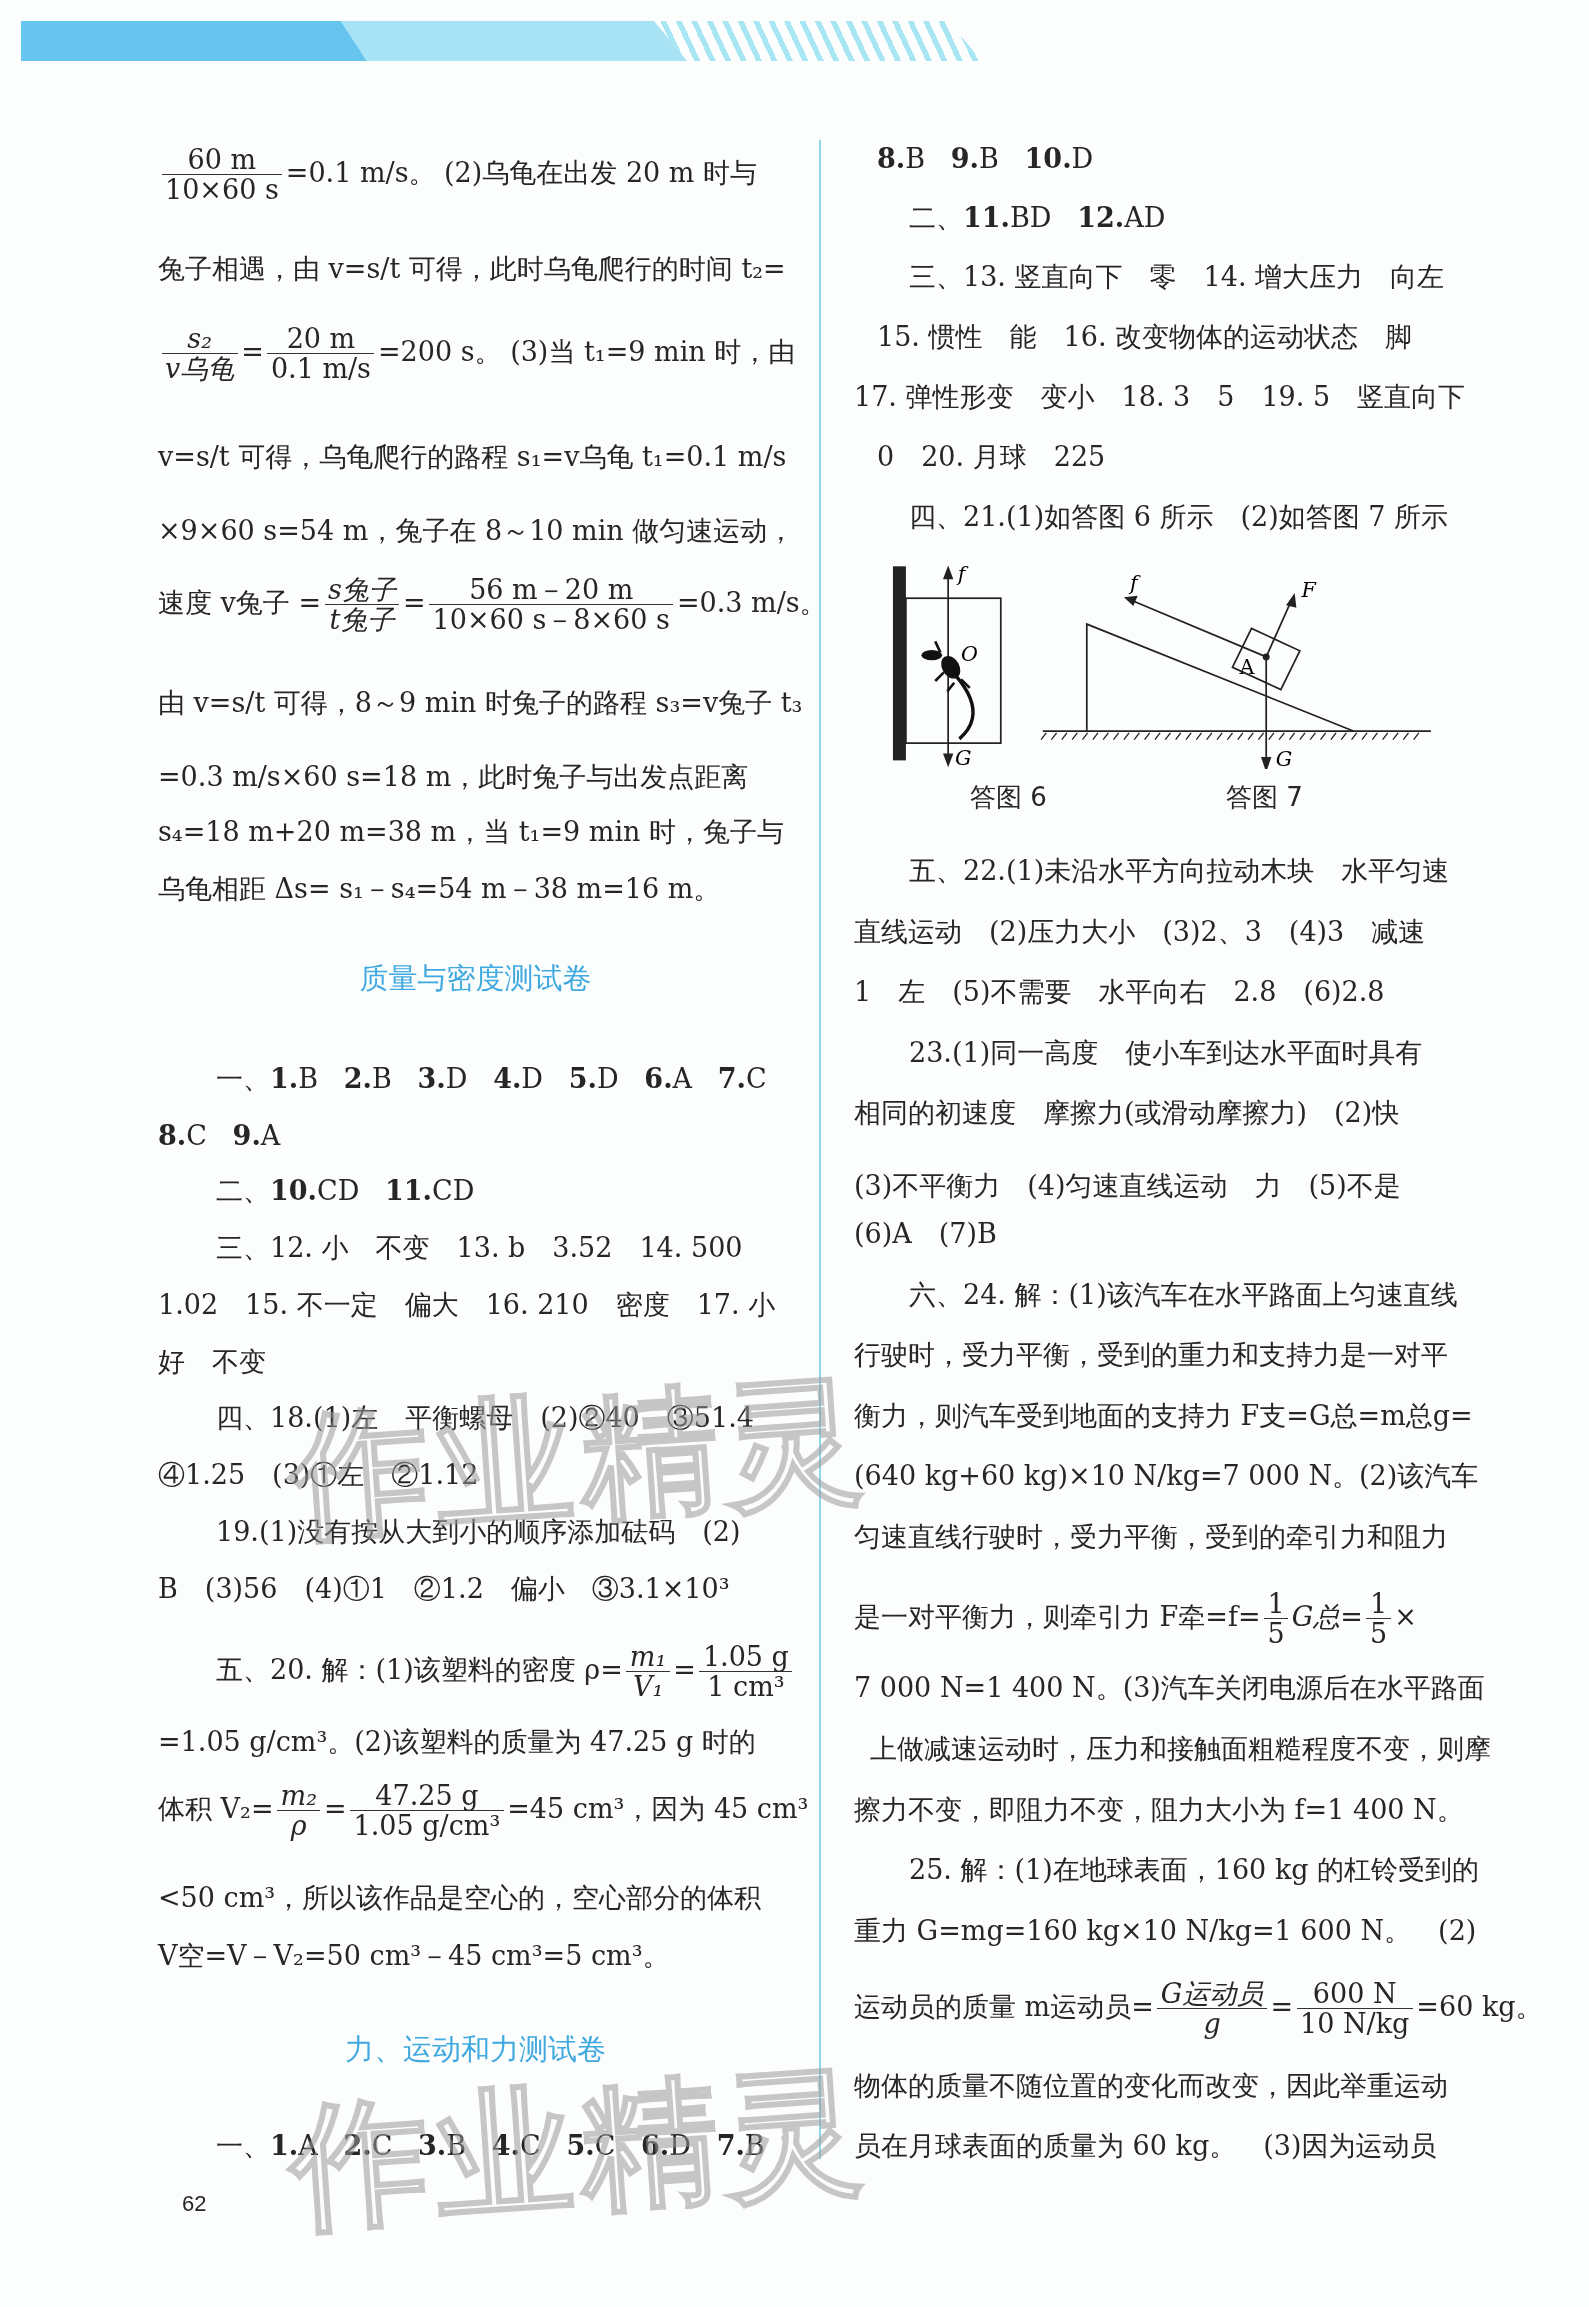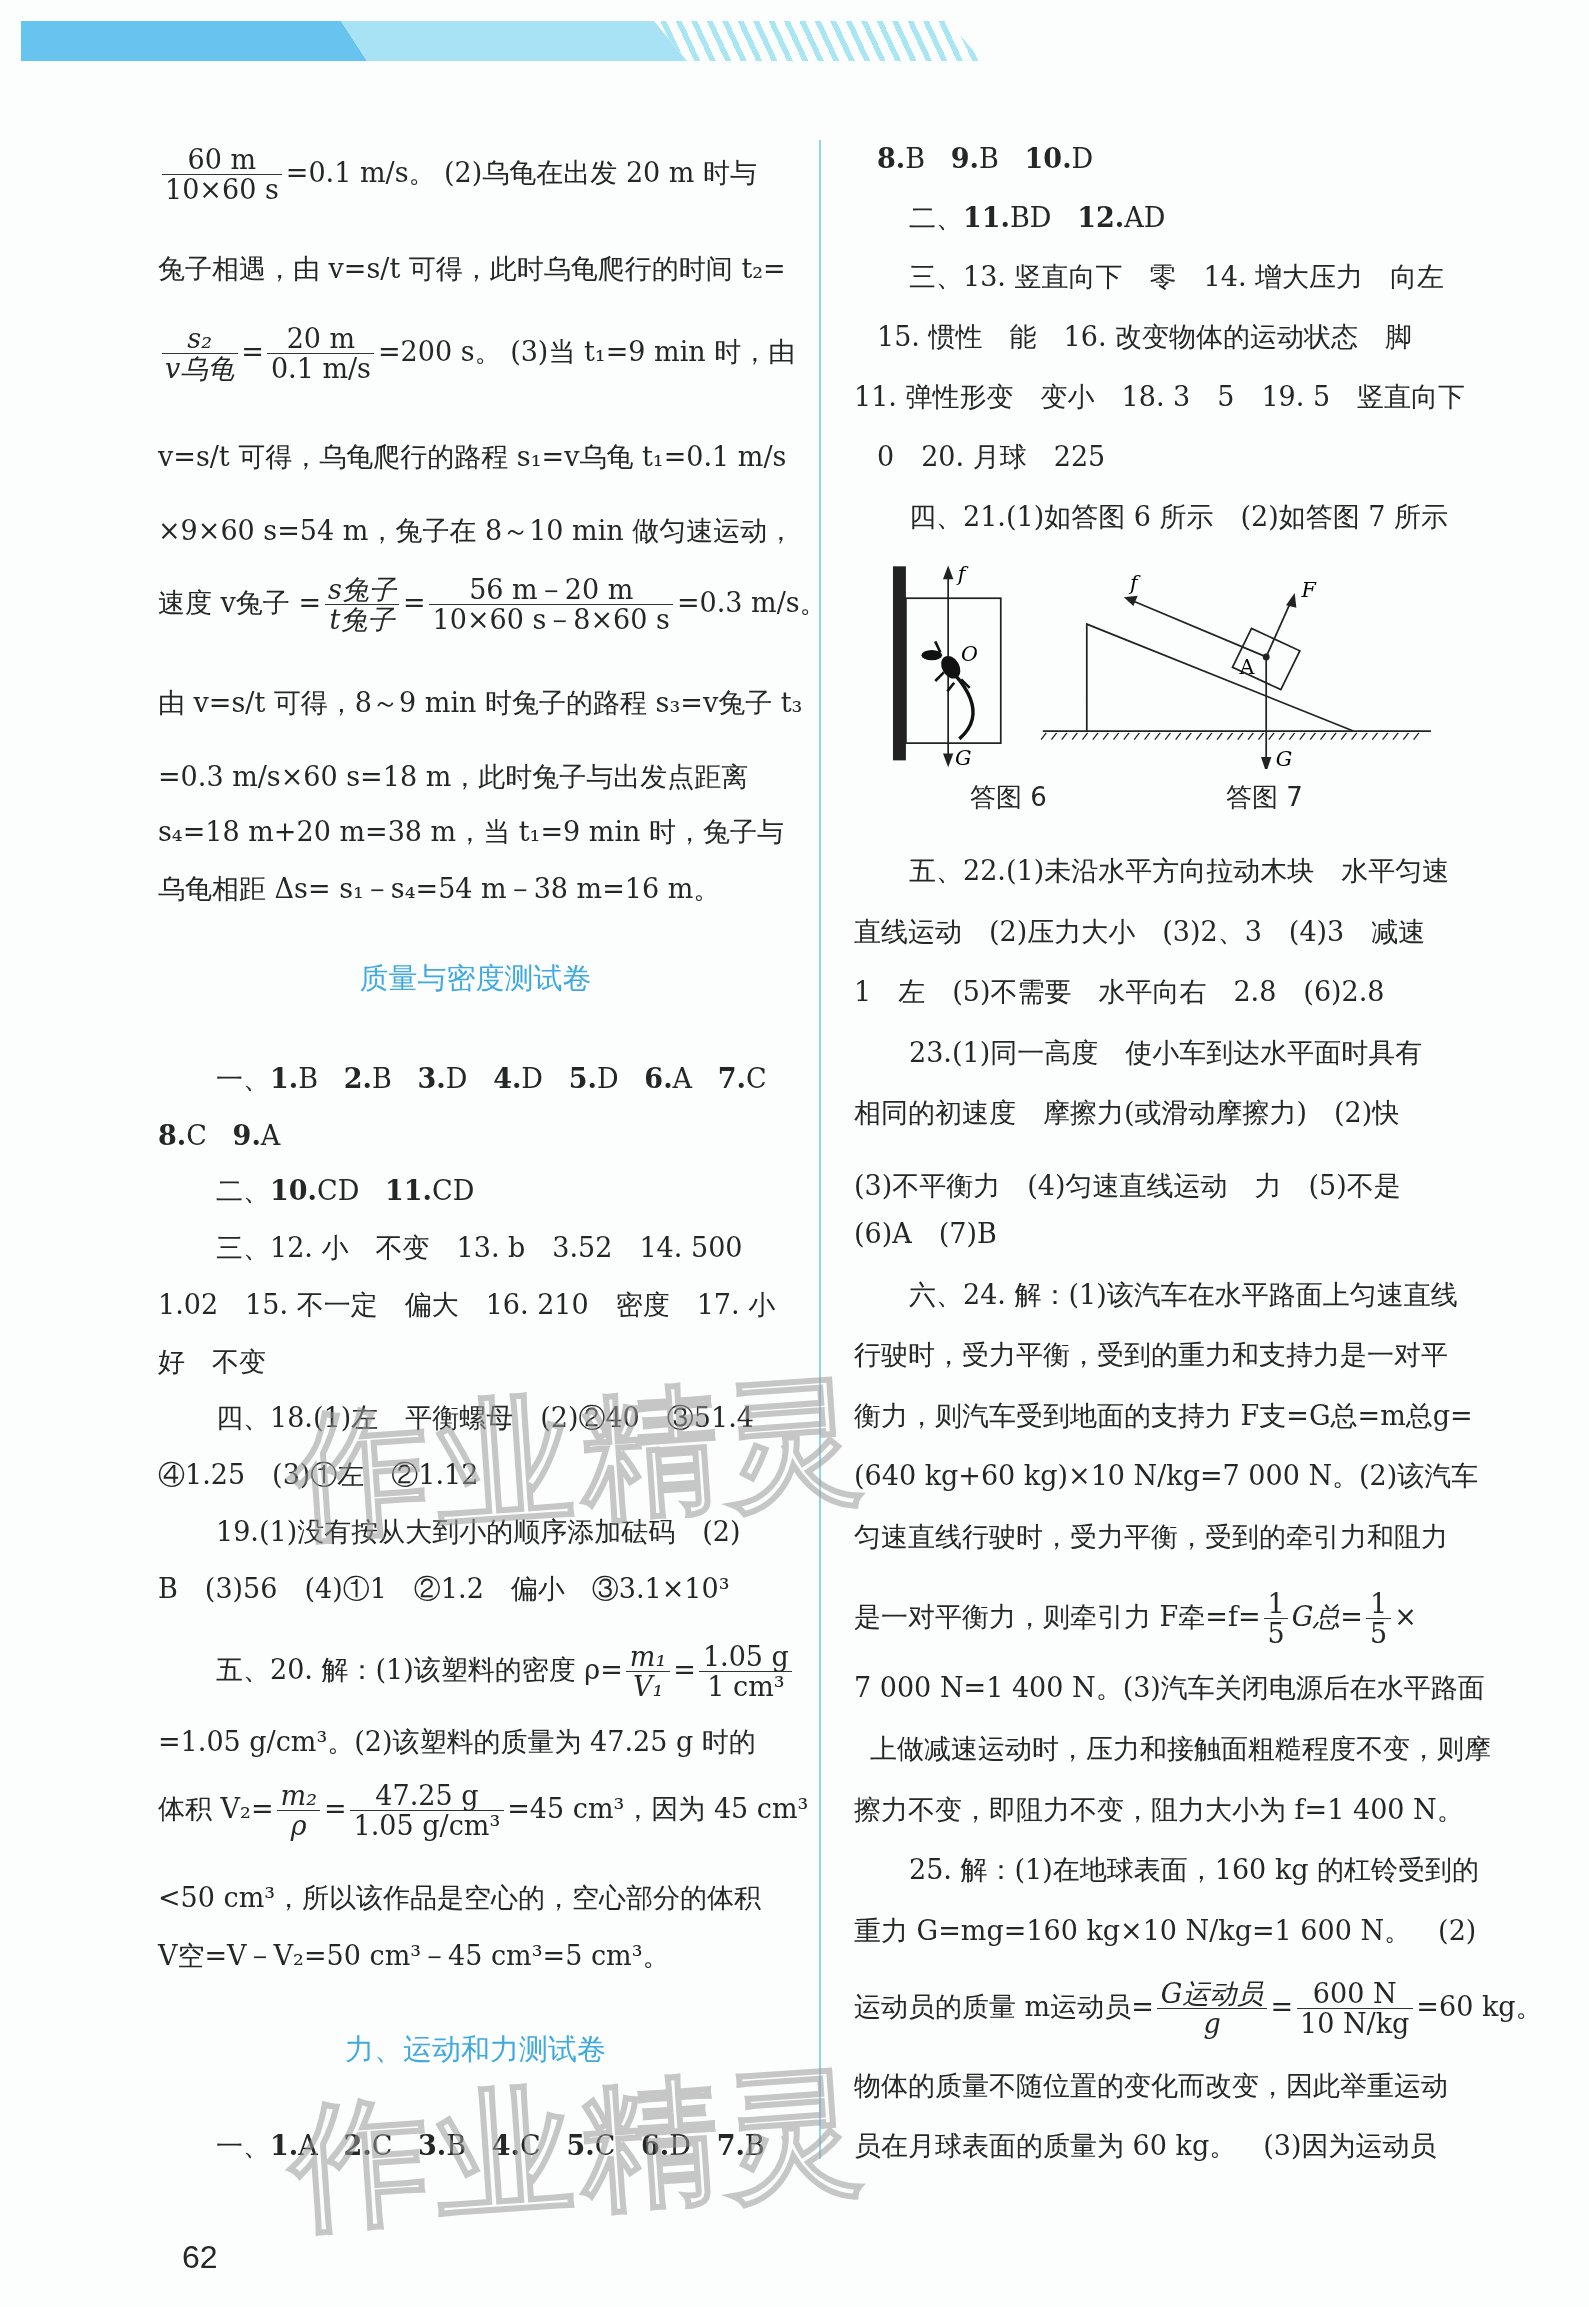--- a/index.html
+++ b/index.html
@@ -17,21 +17,21 @@
   .line { position: absolute; font-size: 27px; line-height: 35px; white-space: nowrap; }
   .col-l { left: 158px; width: 635px; }
   .col-r { left: 854px; width: 635px; }
   .sec-title { position: absolute; font-family: "DejaVu Sans", "Liberation Sans", sans-serif;
                font-size: 29px; color: #3fa9e0; text-align: center; }
   .b { font-weight: bold; }
   .i { font-style: italic; }
   .frac { display: inline-block; vertical-align: middle; text-align: center; margin: 0 3.5px; }
   .frac .num { display: block; border-bottom: 1.7px solid #333; padding: 0 3.5px; line-height: 29px; }
   .frac .den { display: block; padding: 0 3.5px; line-height: 29px; }
-  .pagenum { position: absolute; left: 182px; top: 2191px; font-family: "Liberation Sans", sans-serif; font-size: 32px; margin-top: 48px; }
+  .pagenum { position: absolute; left: 182px; top: 2191px; font-family: "Liberation Sans", sans-serif; font-size: 22px; }
   .watermark { position: absolute; font-family: "DejaVu Sans", sans-serif; font-size: 138px; font-weight: bold;
                color: transparent; -webkit-text-stroke: 1.7px #9a9a9a; letter-spacing: 7px; opacity: 0.55;
                transform: rotate(-4deg); pointer-events: none; }
   .figure { position: absolute; }
   .fig-cap { position: absolute; font-family: "DejaVu Sans", sans-serif; font-size: 26px; }
 </style>
 </head>
 <body>
 
 <div class="band">
@@ -123,21 +123,21 @@
 <div class="pagenum">62</div>
 
 <div class="line col-r" style="top:141px; left:877px;">
   <span class="b">8.</span><span>B</span>&nbsp;&nbsp;&nbsp;<span class="b">9.</span><span>B</span>&nbsp;&nbsp;&nbsp;<span class="b">10.</span><span>D</span>
 </div>
 <div class="line col-r" style="top:200px; left:909px;">
   <span>二、</span><span class="b">11.</span><span>BD</span>&nbsp;&nbsp;&nbsp;<span class="b">12.</span><span>AD</span>
 </div>
 <div class="line col-r" style="top:259px; left:909px;">三、13. 竖直向下　零　14. 增大压力　向左</div>
 <div class="line col-r" style="top:319px; left:877px;">15. 惯性　能　16. 改变物体的运动状态　脚</div>
-<div class="line col-r" style="top:379px;">11. 弹性形变　变小　18. 3　5　19. 5　竖直向下</div>
+<div class="line col-r" style="top:379px;">17. 弹性形变　变小　18. 3　5　19. 5　竖直向下</div>
 <div class="line col-r" style="top:439px; left:877px;">0　20. 月球　225</div>
 <div class="line col-r" style="top:499px; left:909px;">四、21.(1)如答图 6 所示　(2)如答图 7 所示</div>
 
 <svg class="figure" style="left:890px; top:562px;" width="156" height="207" viewBox="0 0 180 240">
   <rect x="3" y="5" width="15" height="225" fill="#222"></rect>
   <rect x="18" y="42" width="110" height="168" fill="none" stroke="#222" stroke-width="2"></rect>
   <line x1="67" y1="10" x2="67" y2="232" stroke="#222" stroke-width="2"></line>
   <polygon points="67,4 61,20 73,20" fill="#222"></polygon>
   <polygon points="67,238 61,222 73,222" fill="#222"></polygon>
   <g fill="#111">

